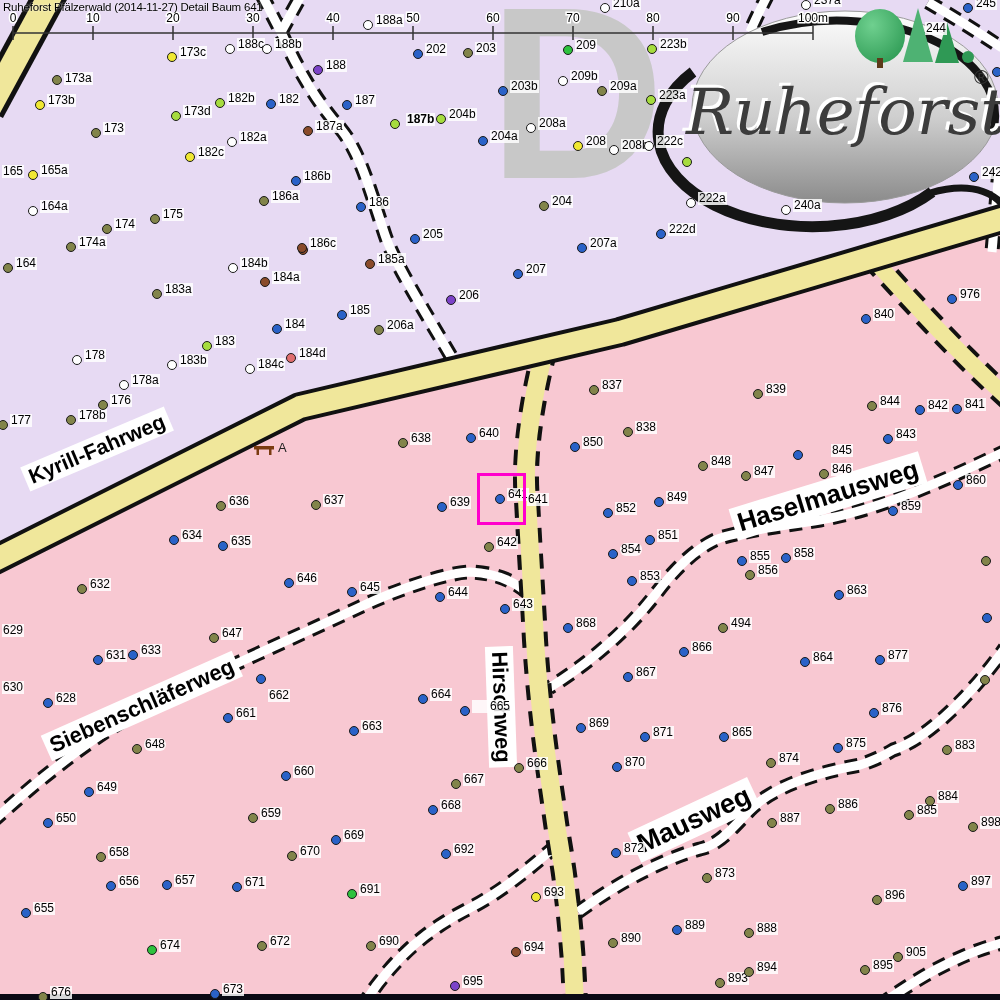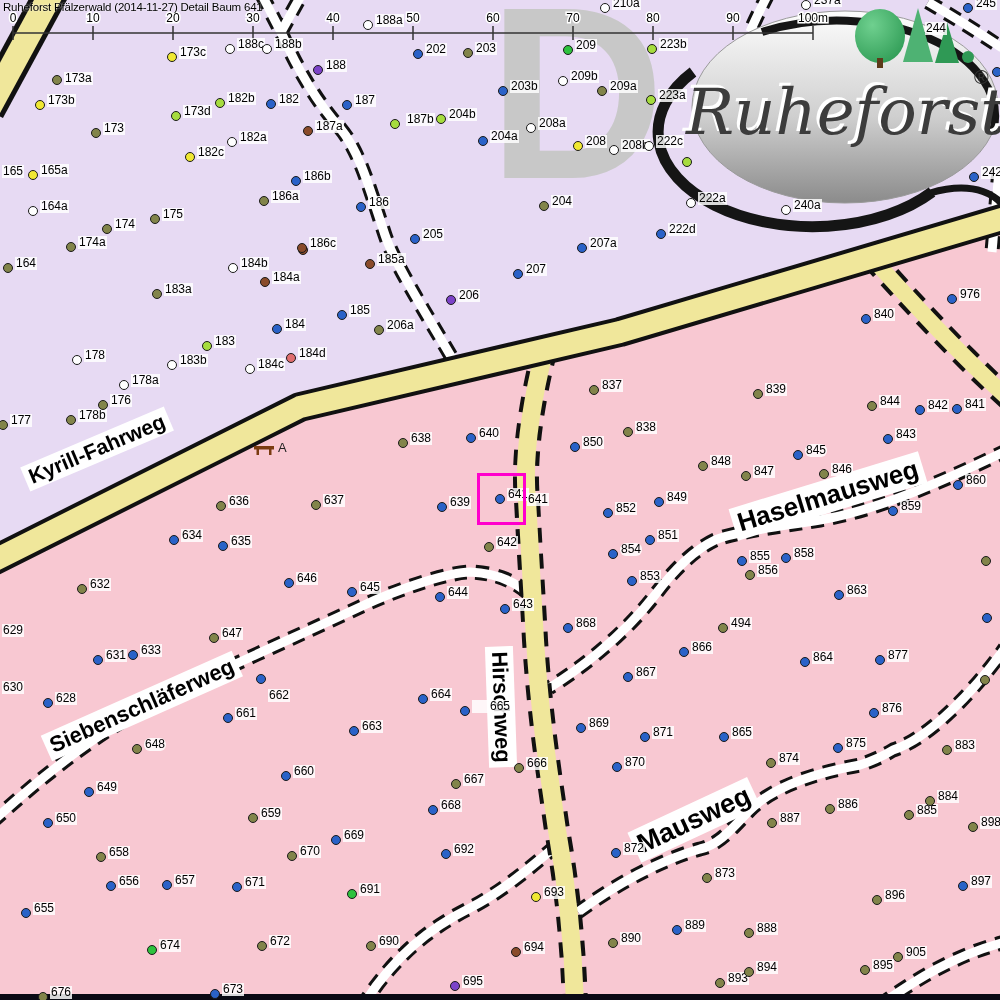--- a/index.html
+++ b/index.html
@@ -228,21 +228,21 @@
       <div class="tree-label" style="left: 425px; top: 43px;">202</div>
       <div class="tree-dot" style="left: 463px; top: 48px; background: rgb(130, 132, 74);"></div>
       <div class="tree-label" style="left: 475px; top: 42px;">203</div>
       <div class="tree-dot" style="left: 266px; top: 99px; background: rgb(42, 98, 200);"></div>
       <div class="tree-label" style="left: 278px; top: 93px;">182</div>
       <div class="tree-dot" style="left: 342px; top: 100px; background: rgb(42, 98, 200);"></div>
       <div class="tree-label" style="left: 354px; top: 94px;">187</div>
       <div class="tree-dot" style="left: 303px; top: 126px; background: rgb(138, 75, 42);"></div>
       <div class="tree-label" style="left: 315px; top: 120px;">187a</div>
       <div class="tree-dot" style="left: 390px; top: 119px; background: rgb(166, 220, 62);"></div>
-      <div class="tree-label" style="left: 406px; top: 113px;">187b</div>
+      <div class="tree-label" style="left: 406px; top: 113px; font-weight: bold;">187b</div>
       <div class="tree-dot" style="left: 436px; top: 114px; background: rgb(166, 220, 62);"></div>
       <div class="tree-label" style="left: 448px; top: 108px;">204b</div>
       <div class="tree-dot" style="left: 478px; top: 136px; background: rgb(42, 98, 200);"></div>
       <div class="tree-label" style="left: 490px; top: 130px;">204a</div>
       <div class="tree-dot" style="left: 291px; top: 176px; background: rgb(42, 98, 200);"></div>
       <div class="tree-label" style="left: 303px; top: 170px;">186b</div>
       <div class="tree-dot" style="left: 259px; top: 196px; background: rgb(130, 132, 74);"></div>
       <div class="tree-label" style="left: 271px; top: 190px;">186a</div>
       <div class="tree-dot" style="left: 356px; top: 202px; background: rgb(42, 98, 200);"></div>
       <div class="tree-label" style="left: 368px; top: 196px;">186</div>
@@ -313,21 +313,21 @@
       <div class="tree-label" style="left: 765px; top: 383px;">839</div>
       <div class="tree-dot" style="left: 867px; top: 401px; background: rgb(130, 132, 74);"></div>
       <div class="tree-label" style="left: 879px; top: 395px;">844</div>
       <div class="tree-dot" style="left: 915px; top: 405px; background: rgb(42, 98, 200);"></div>
       <div class="tree-label" style="left: 927px; top: 399px;">842</div>
       <div class="tree-dot" style="left: 952px; top: 404px; background: rgb(42, 98, 200);"></div>
       <div class="tree-label" style="left: 964px; top: 398px;">841</div>
       <div class="tree-dot" style="left: 883px; top: 434px; background: rgb(42, 98, 200);"></div>
       <div class="tree-label" style="left: 895px; top: 428px;">843</div>
       <div class="tree-dot" style="left: 793px; top: 450px; background: rgb(42, 98, 200);"></div>
-      <div class="tree-label" style="left: 805px; top: 444px; border-radius: 6px;">845</div>
+      <div class="tree-label" style="left: 831px; top: 444px;">845</div>
       <div class="tree-dot" style="left: 819px; top: 469px; background: rgb(130, 132, 74);"></div>
       <div class="tree-label" style="left: 831px; top: 463px;">846</div>
       <div class="tree-dot" style="left: 953px; top: 480px; background: rgb(42, 98, 200);"></div>
       <div class="tree-label" style="left: 965px; top: 474px;">860</div>
       <div class="tree-dot" style="left: 398px; top: 438px; background: rgb(130, 132, 74);"></div>
       <div class="tree-label" style="left: 410px; top: 432px;">638</div>
       <div class="tree-dot" style="left: 466px; top: 433px; background: rgb(42, 98, 200);"></div>
       <div class="tree-label" style="left: 478px; top: 427px;">640</div>
       <div class="tree-dot" style="left: 216px; top: 501px; background: rgb(130, 132, 74);"></div>
       <div class="tree-label" style="left: 228px; top: 495px;">636</div>

